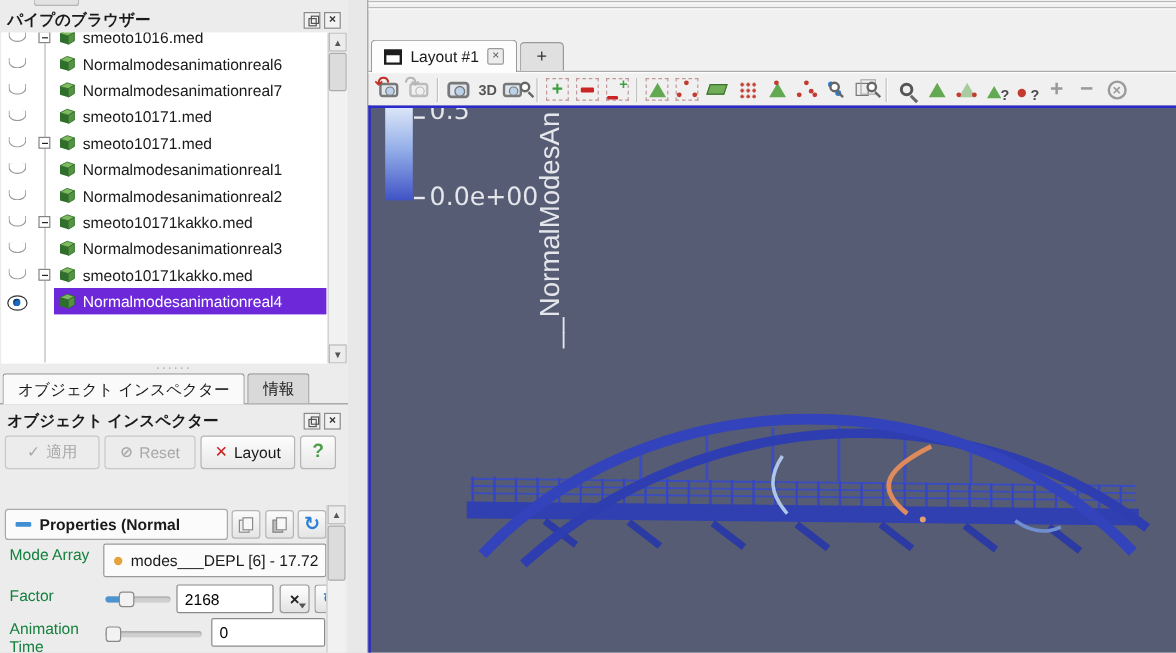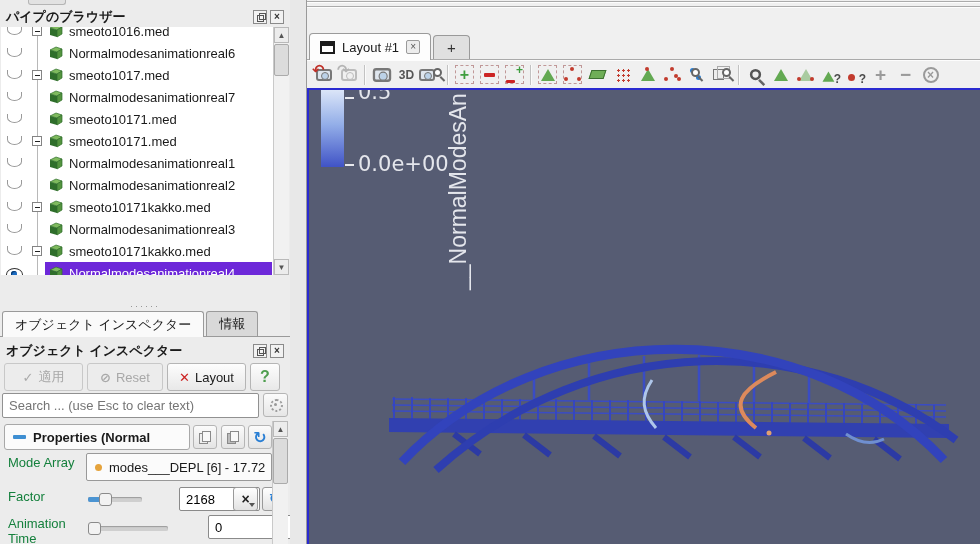--- a/index.html
+++ b/index.html
@@ -9,21 +9,21 @@
 
   
   .left { position:absolute; left:0; top:0; width:290px; height:544px; background:#ececec; }
   .frag { position:absolute; left:28px; top:0; width:38px; height:5px; background:#e2e2e2; border:1px solid #b5b5b5; border-top:none; border-radius:0 0 3px 3px; }
   .dock-title { position:absolute; left:0; width:290px; height:21px; display:flex; align-items:center; padding:0 6px; font-weight:bold; }
   .dock-title .sp { flex:1; }
   .dockbtn { width:14px; height:14px; border:1px solid #8a8a8a; background:#f2f2f2; margin-left:3px; position:relative; font-size:10px; line-height:12px; text-align:center; color:#333; }
   .dockbtn.undock::before { content:""; position:absolute; left:3px; top:4px; width:5px; height:5px; border:1px solid #555; background:#f2f2f2; }
   .dockbtn.undock::after { content:""; position:absolute; left:5px; top:2px; width:5px; height:5px; border:1px solid #555; }
 
-  .tree { position:absolute; left:1px; top:27px; width:288px; height:248px; background:#fff; border:1px solid #98989
+  .tree { position:absolute; left:1px; top:27px; width:288px; height:276px; background:#fff; border:1px solid #98989
 8; overflow:hidden; }
   .rows { position:absolute; left:0; top:-7px; right:17px; }
   .rows::before { content:""; position:absolute; left:36px; top:10px; height:272px; border-left:1px solid #b8b8b8; }
   .trow { position:relative; height:22px; }
   .eye { position:absolute; left:4px; top:4px; width:18px; height:14px; }
   .eye.closed::before { content:""; position:absolute; left:2px; top:2px; width:13px; height:8px; border:1.5px solid #9a9a9a; border-top:none; border-radius:0 0 12px 12px / 0 0 9px 9px; }
   .eye.open::before { content:""; position:absolute; left:1px; top:2px; width:15px; height:11px; border:1.5px solid #333; border-radius:50%; background:#fff; }
   .eye.open::after { content:""; position:absolute; left:6px; top:5px; width:6px; height:6px; border-radius:50%; background:#1a6ac0; box-shadow:inset 1px 1px 0 #063a72; }
   .exp { position:absolute; left:31px; top:6px; width:10px; height:10px; border:1px solid #848484; background:#fff; z-index:2; }
   .exp::before { content:""; position:absolute; left:2px; top:4px; width:5px; height:1px; background:#222; }
@@ -63,21 +63,21 @@
   .ic-doc::before { content:""; position:absolute; left:0; top:2px; width:7px; height:9px; border:1px solid #8a8a8a; background:#eee; }
   .ic-doc::after { content:""; position:absolute; left:3px; top:0; width:7px; height:9px; border:1px solid #8a8a8a; background:#f8f8f8; }
   .ic-paste::before { background:#bbb; }
   .bluearr { color:#2a7fd4; font-size:16px; font-weight:bold; }
   .flabel { position:absolute; left:8px; width:76px; font-size:13px; color:#15803d; line-height:15px; }
   .combo { position:absolute; left:86px; top:32px; width:186px; height:28px; border:1px solid #999; border-radius:2px; background:#fbfbfb; display:flex; align-items:center; padding-left:8px; overflow:hidden; white-space:nowrap; }
   .odot { width:7px; height:7px; border-radius:50%; background:#e5a33c; margin-right:7px; flex:none; }
   .track { position:absolute; height:5px; background:#cfcfcf; border-radius:2px; box-shadow:inset 0 1px 1px #9b9b9b; }
   .tfill { position:absolute; left:0; top:0; height:5px; background:#4b94d2; border-radius:2px; }
   .thandle { position:absolute; top:-4px; width:13px; height:13px; background:#f2f2f2; border:1px solid #8a8a8a; border-radius:3px; }
-  .pin { position:absolute; border:1px solid #8a8a8a; border-radius:2px; background:#fff; font-size:13px; padding:2px 6px; font-family:inherit;margin-left:32px; }
+  .pin { position:absolute; border:1px solid #8a8a8a; border-radius:2px; background:#fff; font-size:13px; padding:2px 6px; font-family:inherit; }
   .xbtn { position:absolute; width:25px; height:24px; border:1px solid #999; border-radius:3px; background:linear-gradient(#fff,#e2e2e2); font-weight:bold; font-size:14px; color:#222; text-align:center; line-height:22px; }
   .xbtn::after { content:""; position:absolute; right:2px; bottom:3px; border-left:3px solid transparent; border-right:3px solid transparent; border-top:4px solid #555; }
   .clipbtn { position:absolute; width:10px; height:24px; overflow:hidden; }
   .clipbtn > div { width:25px; height:24px; border:1px solid #999; border-radius:3px; background:linear-gradient(#fff,#e2e2e2); color:#2a7fd4; font-weight:bold; text-align:center; line-height:22px; }
   .pscroll { position:absolute; right:2px; top:0; width:16px; height:123px; background:#f1f1f1; border-left:1px solid #c9c9c9; }
 
   
   .vsplit { position:absolute; left:290px; top:0; width:16px; height:544px; background:#e8e8e8; }
 
   
@@ -167,32 +167,20 @@
               <svg width="16" height="15" viewBox="0 0 16 15">
                 <polygon points="2,4 8,1 14,3 9,6" fill="#7fba5e" stroke="#2f6e2b" stroke-width="0.7"></polygon>
                 <polygon points="2,4 9,6 9,13 2,11" fill="#2f6e2b"></polygon>
                 <polygon points="9,6 14,3 14,10 9,13" fill="#54943f" stroke="#2f6e2b" stroke-width="0.7"></polygon>
               </svg>
               <span class="tlabel">Normalmodesanimationreal6</span>
             </span>
           </div>
           <div class="trow">
             <span class="eye closed"></span>
-            <span class="exp"></span>
-            <span class="rowbody">
-              <svg width="16" height="15" viewBox="0 0 16 15">
-                <polygon points="2,4 8,1 14,3 9,6" fill="#7fba5e" stroke="#2f6e2b" stroke-width="0.7"></polygon>
-                <polygon points="2,4 9,6 9,13 2,11" fill="#2f6e2b"></polygon>
-                <polygon points="9,6 14,3 14,10 9,13" fill="#54943f" stroke="#2f6e2b" stroke-width="0.7"></polygon>
-              </svg>
-              <span class="tlabel">smeoto1017.med</span>
-            </span>
-          </div>
-          <div class="trow">
-            <span class="eye closed"></span>
             <span class="rowbody">
               <svg width="16" height="15" viewBox="0 0 16 15">
                 <polygon points="2,4 8,1 14,3 9,6" fill="#7fba5e" stroke="#2f6e2b" stroke-width="0.7"></polygon>
                 <polygon points="2,4 9,6 9,13 2,11" fill="#2f6e2b"></polygon>
                 <polygon points="9,6 14,3 14,10 9,13" fill="#54943f" stroke="#2f6e2b" stroke-width="0.7"></polygon>
               </svg>
               <span class="tlabel">Normalmodesanimationreal7</span>
             </span>
           </div>
           <div class="trow">
@@ -319,24 +307,20 @@
       </div>
       <div class="pbtn" style="width:79px;">
         <span class="ic redx">✕</span>
         <span>Layout</span>
       </div>
       <div class="pbtn" style="width:30px;">
         <span class="grnq">?</span>
       </div>
     </div>
 
-    <div class="searchrow">
-      <input type="text" placeholder="Search ... (use Esc to clear text)" style="">
-      <div class="gearbtn"></div>
-    </div>
 
     <div class="props">
       <div class="phead">
         <span class="bluedash"></span>
         <span>Properties (Normal</span>
       </div>
       <div class="mbtn" style="left:193px;">
           <span class="ic-doc"></span>
         </div>
       <div class="mbtn" style="left:221px;">

